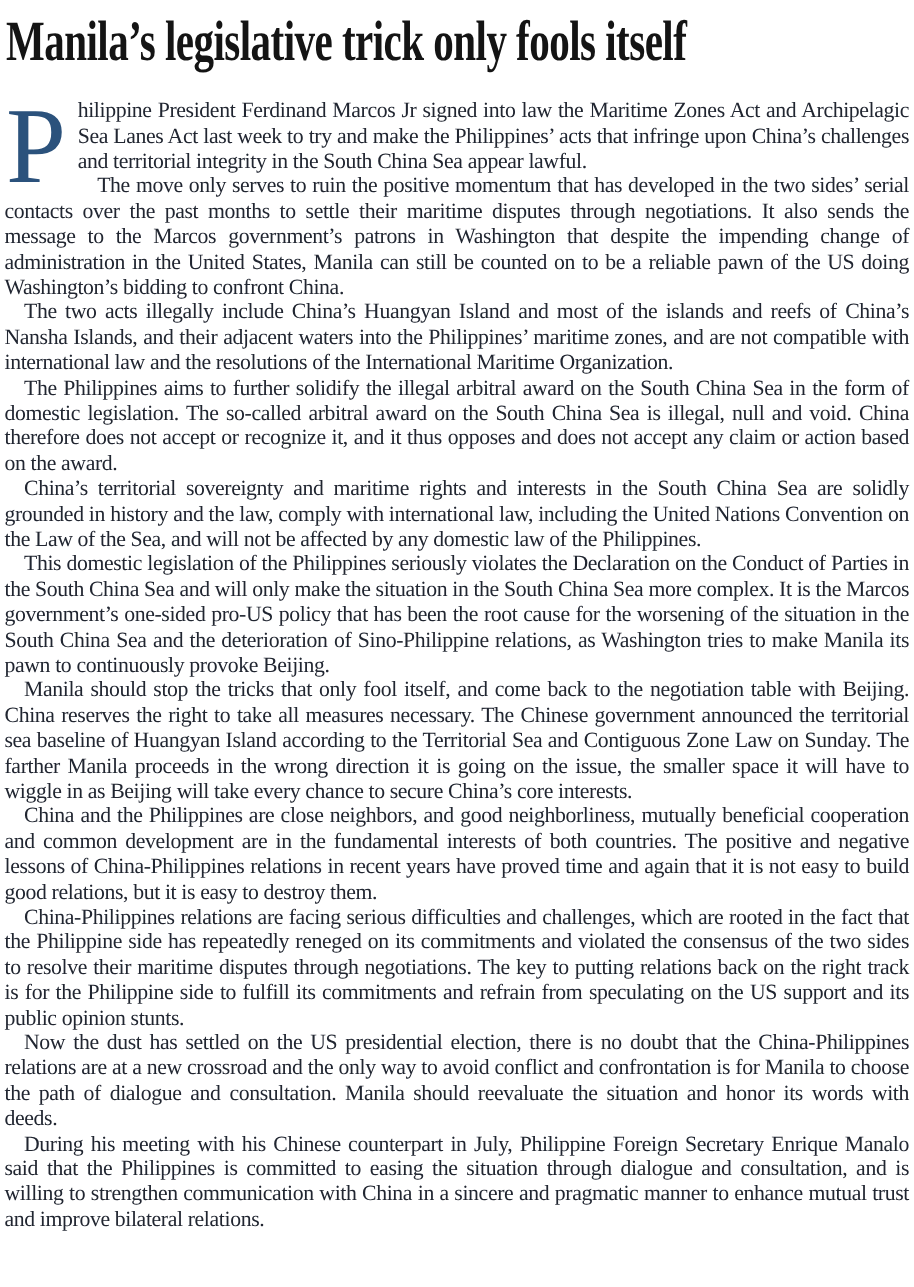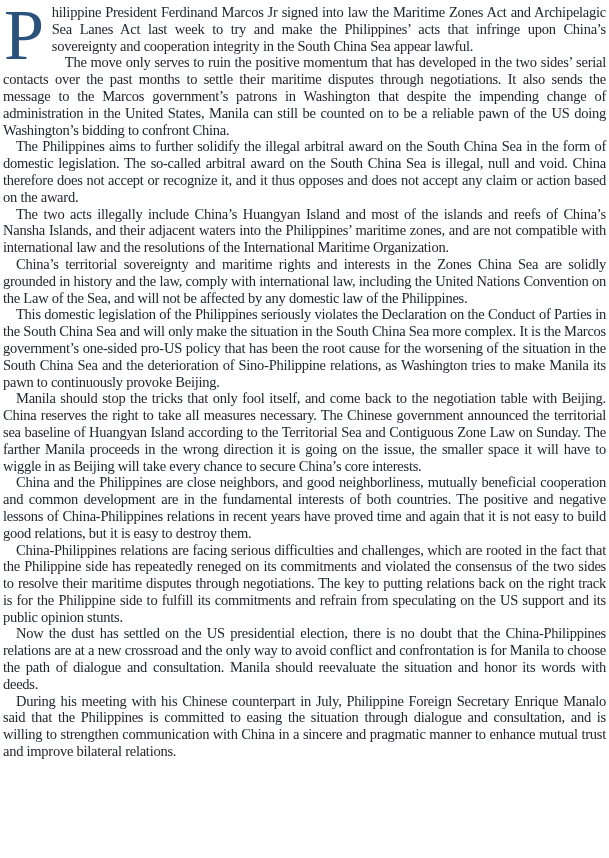--- a/index.html
+++ b/index.html
@@ -47,28 +47,29 @@
     line-height: 58px;
     height: 66px;
     padding: 2px 8px 0 1px;
     font-weight: normal;
   }
 </style>
 </head>
 <body>
 
 <div class="page">
+  <h1 class="headline"><span class="squeeze">Manila’s legislative trick only fools itself</span></h1>
 
   <div class="article-body" id="article-body">
-    <p class="para first"><span class="dropcap">P</span><span>hilippine President Ferdinand Marcos Jr signed into law the Maritime Zones Act and Archipelagic Sea Lanes Act last week to try and make the Philippines’ acts that infringe upon China’s sovereignty and cooperation integrity in the South China Sea appear lawful.</span></p>
+    <p class="para first"><span class="dropcap">P</span><span>hilippine President Ferdinand Marcos Jr signed into law the Maritime Zones Act and Archipelagic Sea Lanes Act last week to try and make the Philippines’ acts that infringe upon China’s challenges and territorial integrity in the South China Sea appear lawful.</span></p>
 
   <p class="para">The move only serves to ruin the positive momentum that has developed in the two sides’ serial contacts over the past months to settle their maritime disputes through negotiations. It also sends the message to the Marcos government’s patrons in Washington that despite the impending change of administration in the United States, Manila can still be counted on to be a reliable pawn of the US doing Washington’s bidding to confront China.</p>
+      <p class="para">The two acts illegally include China’s Huangyan Island and most of the islands and reefs of China’s Nansha Islands, and their adjacent waters into the Philippines’ maritime zones, and are not compatible with international law and the resolutions of the International Maritime Organization.</p>
       <p class="para">The Philippines aims to further solidify the illegal arbitral award on the South China Sea in the form of domestic legislation. The so-called arbitral award on the South China Sea is illegal, null and void. China therefore does not accept or recognize it, and it thus opposes and does not accept any claim or action based on the award.</p>
-      <p class="para">The two acts illegally include China’s Huangyan Island and most of the islands and reefs of China’s Nansha Islands, and their adjacent waters into the Philippines’ maritime zones, and are not compatible with international law and the resolutions of the International Maritime Organization.</p>
-      <p class="para">China’s territorial sovereignty and maritime rights and interests in the Zones China Sea are solidly grounded in history and the law, comply with international law, including the United Nations Convention on the Law of the Sea, and will not be affected by any domestic law of the Philippines.</p>
+      <p class="para">China’s territorial sovereignty and maritime rights and interests in the South China Sea are solidly grounded in history and the law, comply with international law, including the United Nations Convention on the Law of the Sea, and will not be affected by any domestic law of the Philippines.</p>
       <p class="para">This domestic legislation of the Philippines seriously violates the Declaration on the Conduct of Parties in the South China Sea and will only make the situation in the South China Sea more complex. It is the Marcos government’s one-sided pro-US policy that has been the root cause for the worsening of the situation in the South China Sea and the deterioration of Sino-Philippine relations, as Washington tries to make Manila its pawn to continuously provoke Beijing.</p>
       <p class="para">Manila should stop the tricks that only fool itself, and come back to the negotiation table with Beijing. China reserves the right to take all measures necessary. The Chinese government announced the territorial sea baseline of Huangyan Island according to the Territorial Sea and Contiguous Zone Law on Sunday. The farther Manila proceeds in the wrong direction it is going on the issue, the smaller space it will have to wiggle in as Beijing will take every chance to secure China’s core interests.</p>
       <p class="para">China and the Philippines are close neighbors, and good neighborliness, mutually beneficial cooperation and common development are in the fundamental interests of both countries. The positive and negative lessons of China-Philippines relations in recent years have proved time and again that it is not easy to build good relations, but it is easy to destroy them.</p>
       <p class="para">China-Philippines relations are facing serious difficulties and challenges, which are rooted in the fact that the Philippine side has repeatedly reneged on its commitments and violated the consensus of the two sides to resolve their maritime disputes through negotiations. The key to putting relations back on the right track is for the Philippine side to fulfill its commitments and refrain from speculating on the US support and its public opinion stunts.</p>
       <p class="para">Now the dust has settled on the US presidential election, there is no doubt that the China-Philippines relations are at a new crossroad and the only way to avoid conflict and confrontation is for Manila to choose the path of dialogue and consultation. Manila should reevaluate the situation and honor its words with deeds.</p>
       <p class="para">During his meeting with his Chinese counterpart in July, Philippine Foreign Secretary Enrique Manalo said that the Philippines is committed to easing the situation through dialogue and consultation, and is willing to strengthen communication with China in a sincere and pragmatic manner to enhance mutual trust and improve bilateral relations.</p>
     </div>
 </div>
 
 </body></html>

